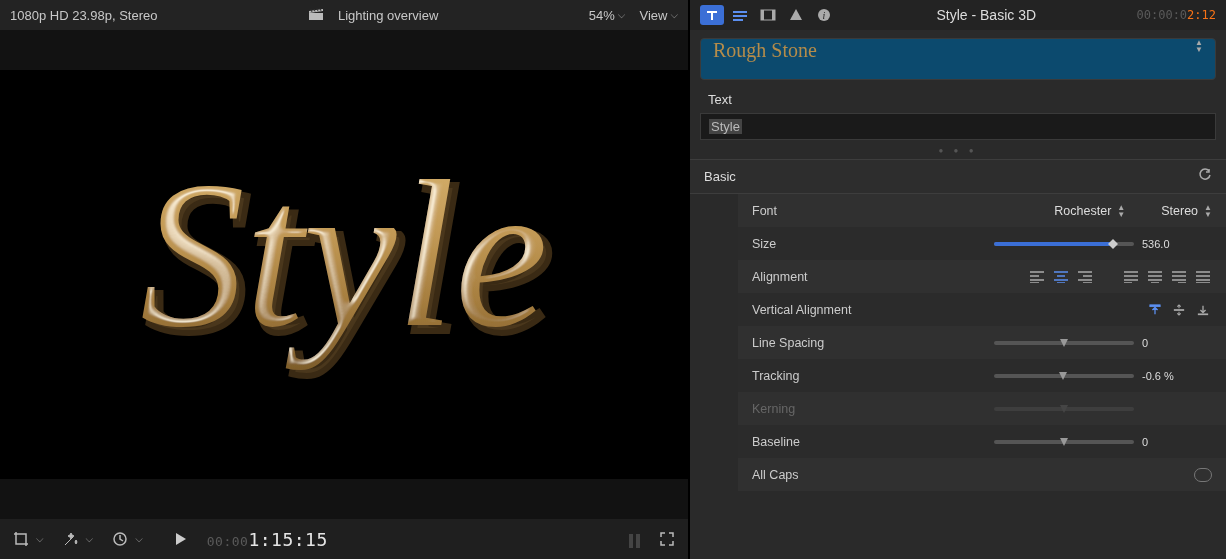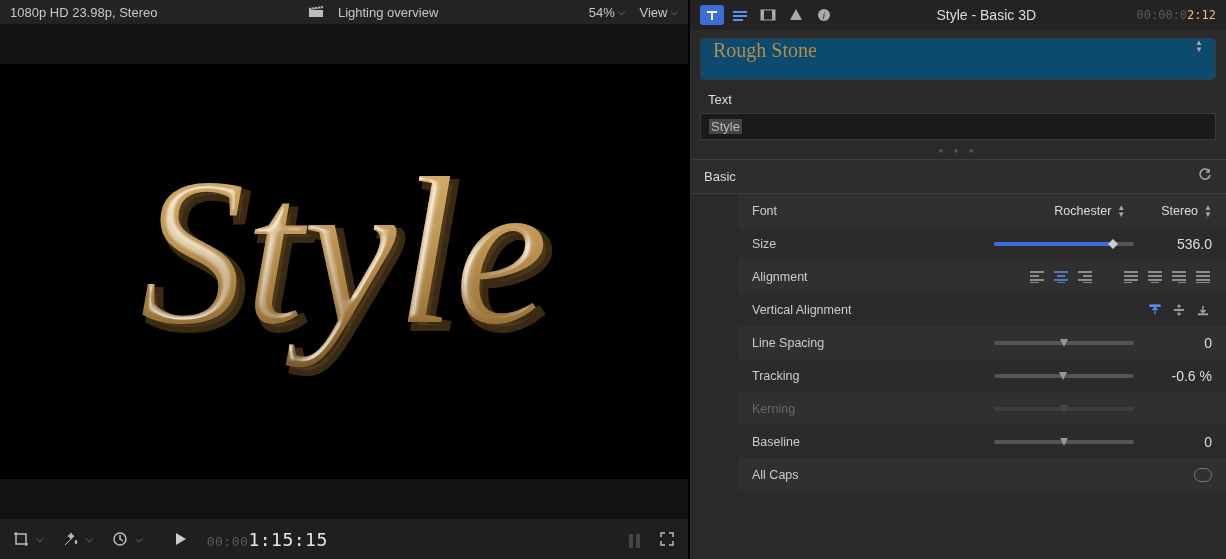--- a/index.html
+++ b/index.html
@@ -31,21 +31,21 @@
   }
   
   .viewer {
     width: 690px;
     display: flex;
     flex-direction: column;
     background: var(--bg-darker);
     border-right: 2px solid #000;
   }
   .viewer-topbar {
-    height: 24px;
+    height: 30px;
     display: flex;
     align-items: center;
     padding: 0 10px;
     gap: 14px;
     background: #232323;
     font-size: 13px;
   }
   .viewer-topbar .spacer { flex: 1; }
   .clapper-icon svg { width: 16px; height: 14px; }
   .chev { font-size: 10px; margin-left: 3px; color: var(--fg-dim); }
@@ -102,21 +102,21 @@
     border-radius: 3px;
   }
   .insp-tab.active { background: var(--accent-blue); }
   .insp-topbar .title {
     flex: 1; text-align: center; font-size: 14px; color: #ddd;
   }
   .insp-topbar .timecode {
     font-family: "Menlo", monospace;
     color: var(--fg-faint); font-size: 12px;
   }
-  .insp-topbar .timecode .bright { color: #fdba74; }
+  .insp-topbar .timecode .bright { color: #f97316; }
 
   .preset-row {
     height: 42px;
     margin: 8px 10px;
     background: #0c4a6e;
     border: 1px solid #3a3a3a;
     border-radius: 4px;
     display: flex;
     padding: 0 12px;
   }
@@ -189,21 +189,21 @@
     transform: translate(-50%, -50%);
     display: flex; align-items: center; justify-content: center;
   }
   .slider-thumb svg { width: 12px; height: 12px; }
   .slider-fill {
     position: absolute; left: 0; top: 0; height: 100%;
     background: var(--accent-blue);
     border-radius: 2px;
   }
   .prop-value {
-    width: 70px; text-align: right; color: #ddd; font-size: 14px;
+    width: 70px; text-align: left; color: #ddd; font-size: 11px;
   }
 
   .align-buttons {
     display: flex; gap: 6px;
   }
   .align-btn {
     width: 18px; height: 14px;
     display: flex; align-items: center; justify-content: center;
   }
   .align-btn svg { width: 16px; height: 12px; }

